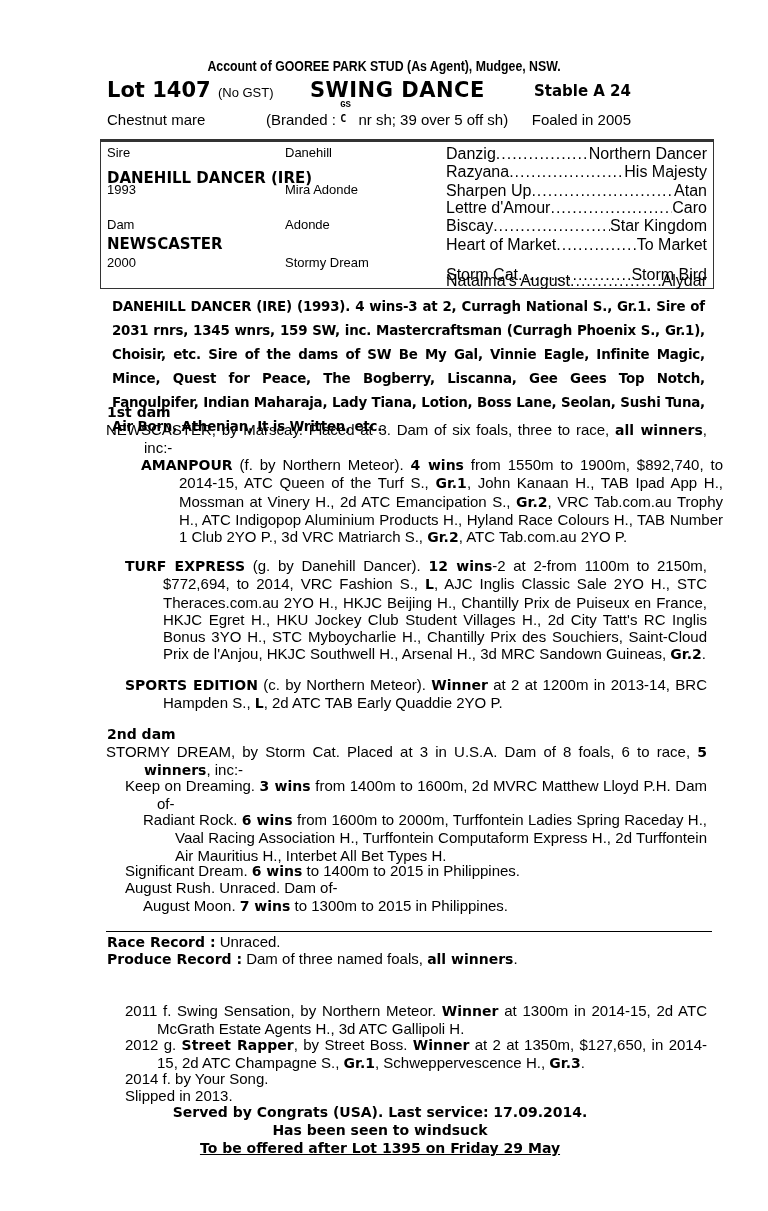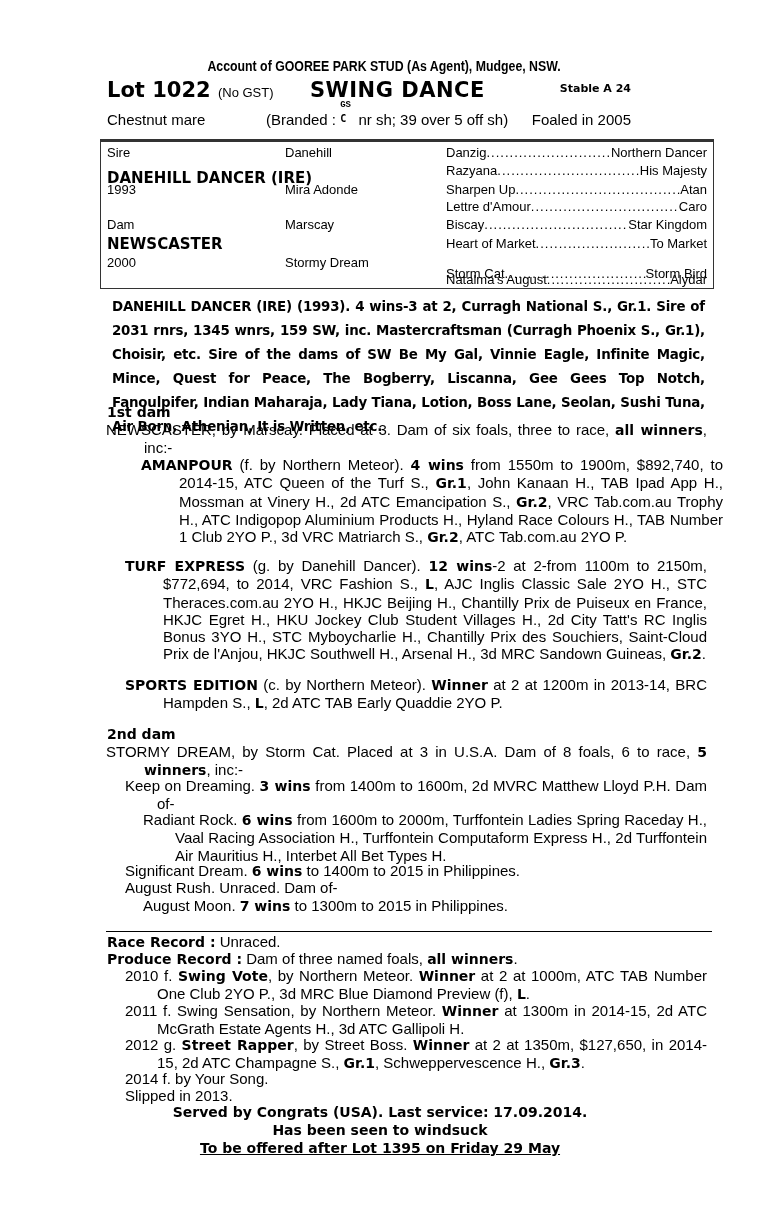--- a/index.html
+++ b/index.html
@@ -3,47 +3,47 @@
 <meta charset="utf-8">
 <style>
   html, body { margin: 0; padding: 0; background: #ffffff; }
   body { width: 768px; height: 1211px; position: relative; color: #000; font-family: "Liberation Sans", sans-serif; }
   .page { position: absolute; left: 0; top: 0; width: 693px; height: 1211px; }
   .abs { position: absolute; white-space: nowrap; }
   .account { left: 0; width: 768px; top: 58px; text-align: center; font-family: "Liberation Sans", sans-serif; font-weight: bold; font-size: 14px; transform: scaleX(0.88); }
   .lot { left: 107px; top: 78px; font-weight: 900; font-size: 21px; font-family: "DejaVu Sans", sans-serif; }
   .lot .nogst { font-weight: normal; font-size: 13px; font-family: "Liberation Sans", sans-serif; }
   .horse { left: 310px; top: 78px; font-weight: 900; font-size: 21px; font-family: "DejaVu Sans", sans-serif; letter-spacing: 0.5px; }
-  .stable { right: 62px; top: 82px; font-weight: 900; font-size: 11px; font-family: "DejaVu Sans", sans-serif; }
+  .stable { right: 62px; top: 82px; font-weight: 900; font-size: 15px; font-family: "DejaVu Sans", sans-serif; }
   .sub { top: 111px; font-size: 15px; font-family: "Liberation Sans", sans-serif; }
   .brand-mark { position: relative; display: inline-block; width: 14px; }
   .brand-mark .gs { position: absolute; left: 0; top: -11px; font-size: 9px; font-weight: bold; font-family: Liberation Mono, monospace; }
   .brand-mark .c { font-size: 10px; font-weight: bold; font-family: "DejaVu Sans Mono", monospace; position: relative; top: -3px; }
   .ped { position: absolute; left: 100px; top: 139px; width: 614px; height: 150px; border: 1px solid #333; border-top: 3px solid #333; box-sizing: border-box; }
   .ped .cell { position: absolute; font-size: 13px; font-family: "Liberation Sans", sans-serif; white-space: nowrap; }
   .ped .big { font-weight: 900; font-size: 15px; font-family: "DejaVu Sans", sans-serif; }
-  .ped .gg { position: absolute; left: 345px; width: 261px; font-size: 13px; display: flex; }
+  .ped .gg { position: absolute; left: 345px; width: 261px; font-size: 16px; display: flex; }
   .ped .gg .dots { flex: 1; overflow: hidden; white-space: nowrap; letter-spacing: 1px; }
   .ped .gg .dots::after { content: "................................................................................................"; }
   .sire-summary { position: absolute; left: 112px; top: 295px; width: 593px; font-family: "DejaVu Sans", sans-serif; font-weight: bold; font-size: 13.4px; line-height: 24px; text-align: justify; letter-spacing: -0.2px; }
   .sec-title { position: absolute; font-family: "DejaVu Sans", sans-serif; font-weight: 900; font-size: 14px; }
   .para { position: absolute; font-size: 15px; line-height: 17.3px; text-align: justify; font-family: "Liberation Sans", sans-serif; }
   .para b { font-family: "DejaVu Sans", sans-serif; font-weight: 700; font-size: 14px; }
   .hang { text-indent: -38px; }
   .rule { position: absolute; left: 106px; width: 606px; height: 1px; background: #000; top: 931px; }
   .footer-line { position: absolute; left: 0; width: 768px; text-align: center; font-family: "DejaVu Sans", sans-serif; font-weight: bold; font-size: 14px; }
   .u { text-decoration: underline; }
 </style>
 </head>
 <body>
 
 <div class="page">
 
   <div class="abs account">Account of GOOREE PARK STUD (As Agent), Mudgee, NSW.</div>
-  <div class="abs lot"><span>Lot 1022</span> <span class="nogst">(No GST)</span></div>
+  <div class="abs lot"><span>Lot 1407</span> <span class="nogst">(No GST)</span></div>
   <div class="abs horse">SWING DANCE</div>
   <div class="abs stable">Stable A 24</div>
 
   <div class="abs sub" style="left:107px;">Chestnut mare</div>
   <div class="abs sub" style="left:266px;">
     <span>(Branded :</span>
     <span class="brand-mark"><span class="gs">GS</span><span class="c">C</span></span>
     <span>nr sh; 39 over 5 off sh)</span>
   </div>
   <div class="abs sub" style="right:62px;">Foaled in 2005</div>
@@ -51,21 +51,21 @@
   <div class="ped">
     <div class="cell" style="left:6px; top:3px;">Sire</div>
     <div class="cell big" style="left:6px; top:20px;margin-top:7px;">DANEHILL DANCER (IRE)</div>
     <div class="cell" style="left:6px; top:40px;">1993</div>
     <div class="cell" style="left:184px; top:3px;">Danehill</div>
     <div class="cell" style="left:184px; top:40px;">Mira Adonde</div>
 
     <div class="cell" style="left:6px; top:75px;">Dam</div>
     <div class="cell big" style="left:6px; top:93px;">NEWSCASTER</div>
     <div class="cell" style="left:6px; top:113px;">2000</div>
-    <div class="cell" style="left:184px; top:75px;">Marscay</div>
+    <div class="cell" style="left:184px; top:75px;">Adonde</div>
     <div class="cell" style="left:184px; top:113px;">Stormy Dream</div>
 
     <div class="gg" style="top:3px;">
         <span>Danzig</span>
         <span class="dots"></span>
         <span>Northern Dancer</span>
       </div>
     <div class="gg" style="top:21px;">
         <span>Razyana</span>
         <span class="dots"></span>
@@ -138,23 +138,20 @@
   </div>
 
   <div class="rule"></div>
 
   <div class="para" style="left:107px; top:933px; width:600px; text-align:left;">
     <b>Race Record :</b><span> Unraced.</span>
   </div>
   <div class="para" style="left:107px; top:950px; width:600px; text-align:left;">
     <b>Produce Record :</b><span> Dam of three named foals, </span><b>all winners</b><span>.</span>
   </div>
-  <div class="para" style="left:125px; top:967px; width:582px;">
-    <div style="padding-left:32px; text-indent:-32px;"><span>2010 f. </span><b>Swing Vote</b><span>, by Northern Meteor. </span><b>Winner</b><span> at 2 at 1000m, ATC TAB Number One Club 2YO P., 3d MRC Blue Diamond Preview (f), </span><b>L</b><span>.</span></div>
-  </div>
   <div class="para" style="left:125px; top:1002px; width:582px;">
     <div style="padding-left:32px; text-indent:-32px;"><span>2011 f. Swing Sensation, by Northern Meteor. </span><b>Winner</b><span> at 1300m in 2014-15, 2d ATC McGrath Estate Agents H., 3d ATC Gallipoli H.</span></div>
   </div>
   <div class="para" style="left:125px; top:1036px; width:582px;">
     <div style="padding-left:32px; text-indent:-32px;"><span>2012 g. </span><b>Street Rapper</b><span>, by Street Boss. </span><b>Winner</b><span> at 2 at 1350m, $127,650, in 2014-15, 2d ATC Champagne S., </span><b>Gr.1</b><span>, Schweppervescence H., </span><b>Gr.3</b><span>.</span></div>
   </div>
   <div class="para" style="left:125px; top:1070px; width:582px; text-align:left;">2014 f. by Your Song.</div>
   <div class="para" style="left:125px; top:1087px; width:582px; text-align:left;">Slipped in 2013.</div>
 
   <div class="footer-line" style="top:1104px; left:-4px;">Served by Congrats (USA). Last service: 17.09.2014.</div>

